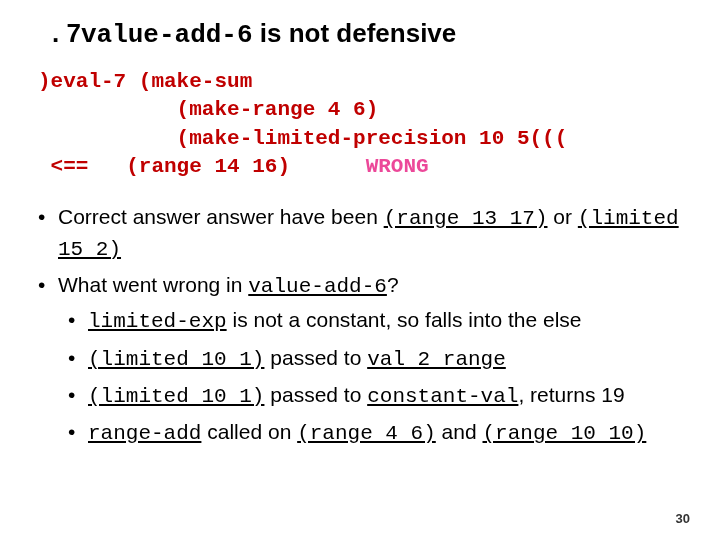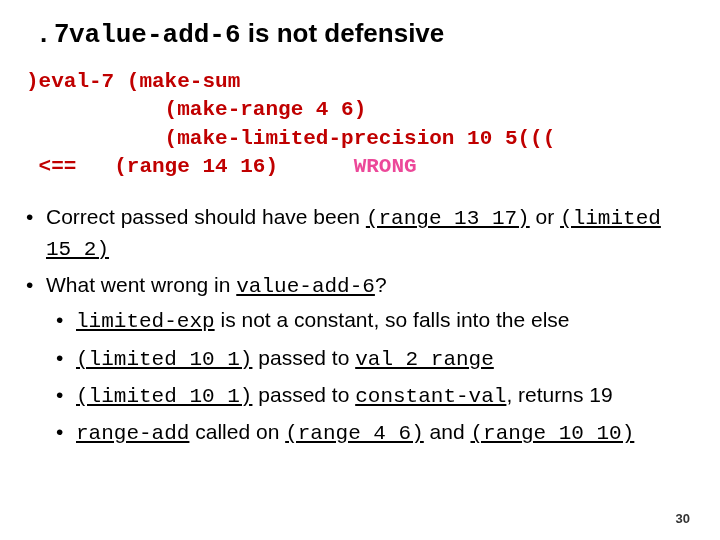--- a/index.html
+++ b/index.html
@@ -7,21 +7,21 @@
     padding: 0;
     width: 720px;
     height: 540px;
     background: #ffffff;
     font-family: Arial, Helvetica, sans-serif;
     color: #000;
     position: relative;
     box-sizing: border-box;
   }
   .slide {
-    padding: 18px 24px 0 20px;
+    padding: 18px 24px 0 32px;
   }
   .title {
     font-size: 26px;
     font-weight: bold;
     margin: 0 0 18px 20px;
   }
   .title-pre { font-family: "Courier New", monospace; font-weight: bold; }
   .code-block {
     font-family: "Courier New", monospace;
     font-size: 21px;
@@ -79,21 +79,21 @@
   </div>
 
   <div class="code-block"><span>)eval-7 (make-sum</span>
 <span>           (make-range 4 6)</span>
 <span>           (make-limited-precision 10 5(((</span>
 <span> &lt;==   (range 14 16)      </span><span class="wrong-color">WRONG</span></div>
 
   <div class="content">
     <ul>
       <li>
-        <span>Correct passed should have been </span><span class="mono">(range 13 17)</span><span> or </span><span class="mono">(limited 15 2)</span>
+        <span>Correct answer answer have been </span><span class="mono">(range 13 17)</span><span> or </span><span class="mono">(limited 15 2)</span>
       </li>
       <li>
         <span>What went wrong in </span><span class="mono">value-add-6</span><span>?</span>
         <ul>
           <li>
             <span class="mono">limited-exp</span><span> is not a constant, so falls into the else</span>
           </li>
           <li>
             <span class="mono">(limited 10 1)</span><span> passed to </span><span class="mono">val 2 range</span>
           </li>

